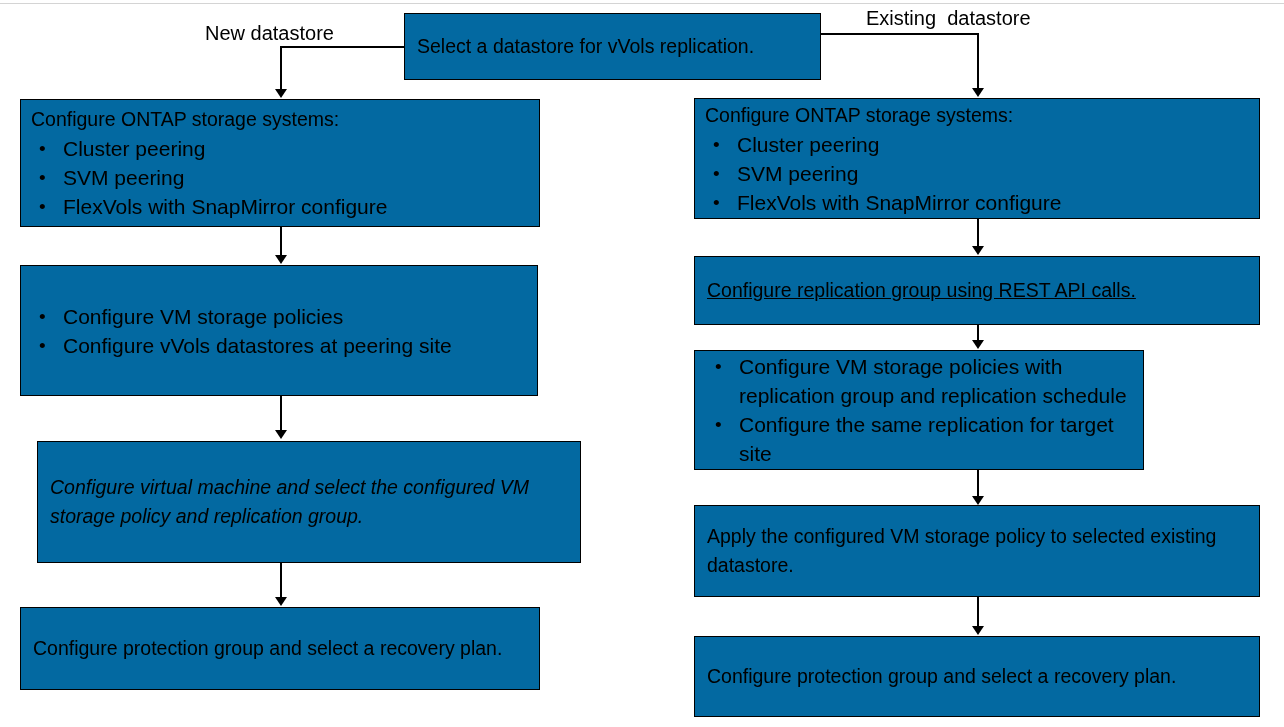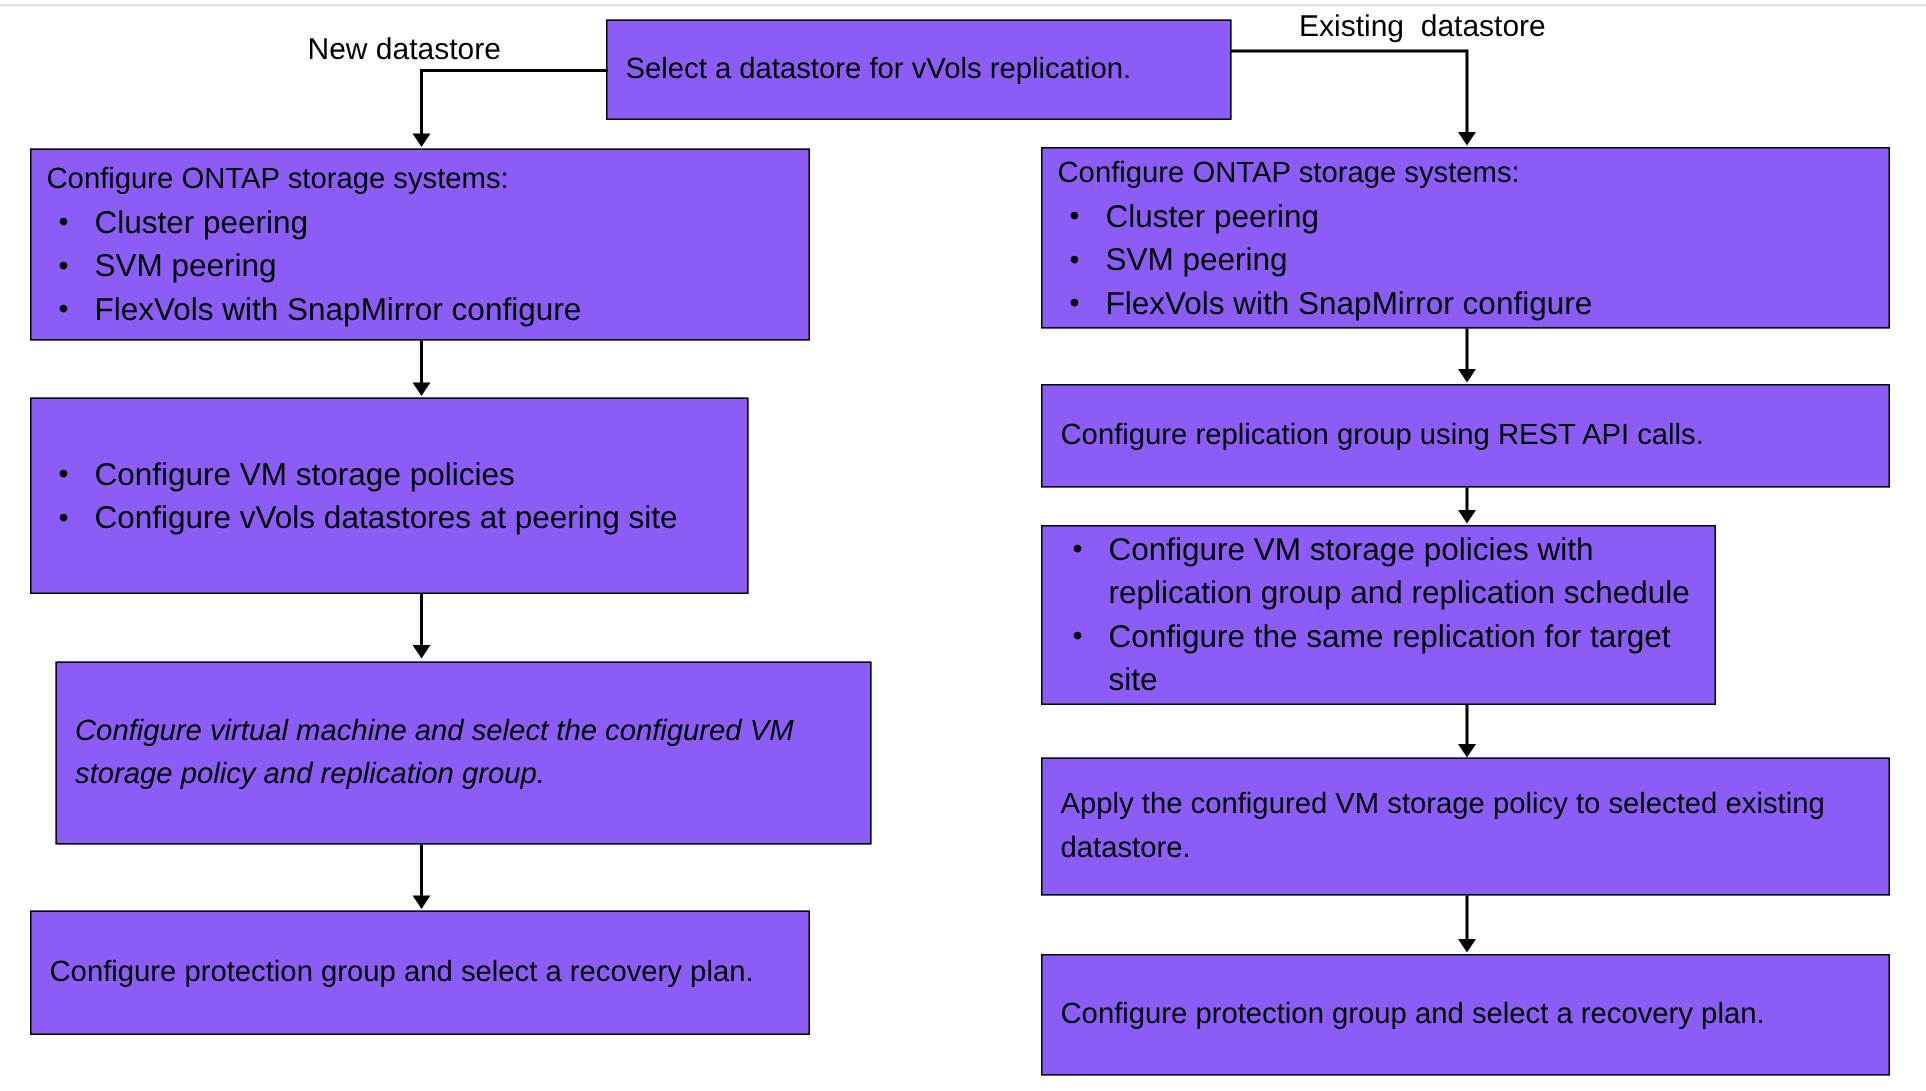--- a/index.html
+++ b/index.html
@@ -23,21 +23,21 @@
     left: 0;
     top: 3px;
     width: 1284px;
     height: 1px;
     background: #d4d4d4;
   }
   .node {
     position: absolute;
     box-sizing: border-box;
     border: 1.6px solid #000000;
-    background: #8b5cf6;
+    background: #0369a1;
     display: flex;
     flex-direction: column;
     justify-content: center;
   }
   .node .ptxt {
     font-size: 19.5px;
     line-height: 29px;
     padding: 0 10px;
     white-space: pre-line;
   }
@@ -126,21 +126,21 @@
     <ul class="bl">
       <li>Cluster peering</li>
       <li>SVM peering</li>
       <li>FlexVols with SnapMirror configure</li>
     </ul>
   </div>
 
   <div class="vline" style="left:280px; top:227px; height:30px;"></div>
   <div class="arrowhead" style="left:275px; top:255px;"></div>
 
-  <div class="node" style="left:20px; top:265px; width:479px; height:131px;">
+  <div class="node" style="left:20px; top:265px; width:518px; height:131px;">
     <ul class="bl">
       <li>Configure VM storage policies</li>
       <li>Configure vVols datastores at peering site</li>
     </ul>
   </div>
 
   <div class="vline" style="left:280px; top:396px; height:36px;"></div>
   <div class="arrowhead" style="left:275px; top:430px;"></div>
 
   <div class="node center" style="left:37px; top:441px; width:544px; height:122px;font-style:italic;">
@@ -159,21 +159,21 @@
     <ul class="bl">
       <li>Cluster peering</li>
       <li>SVM peering</li>
       <li>FlexVols with SnapMirror configure</li>
     </ul>
   </div>
 
   <div class="vline" style="left:977px; top:219px; height:28px;"></div>
   <div class="arrowhead" style="left:972px; top:246px;"></div>
 
-  <div class="node center" style="left:694px; top:256px; width:566px; height:69px;">
+  <div class="node center" style="left:694px; top:256px; width:566px; height:69px;text-decoration:underline;">
     <div class="ptxt">Configure replication group using REST API calls.</div>
   </div>
 
   <div class="vline" style="left:977px; top:325px; height:17px;"></div>
   <div class="arrowhead" style="left:972px; top:340px;"></div>
 
   <div class="node" style="left:694px; top:350px; width:450px; height:120px;">
     <ul class="bl tight">
       <li>Configure VM storage policies with replication group and replication schedule</li>
       <li>Configure the same replication for target site</li>

